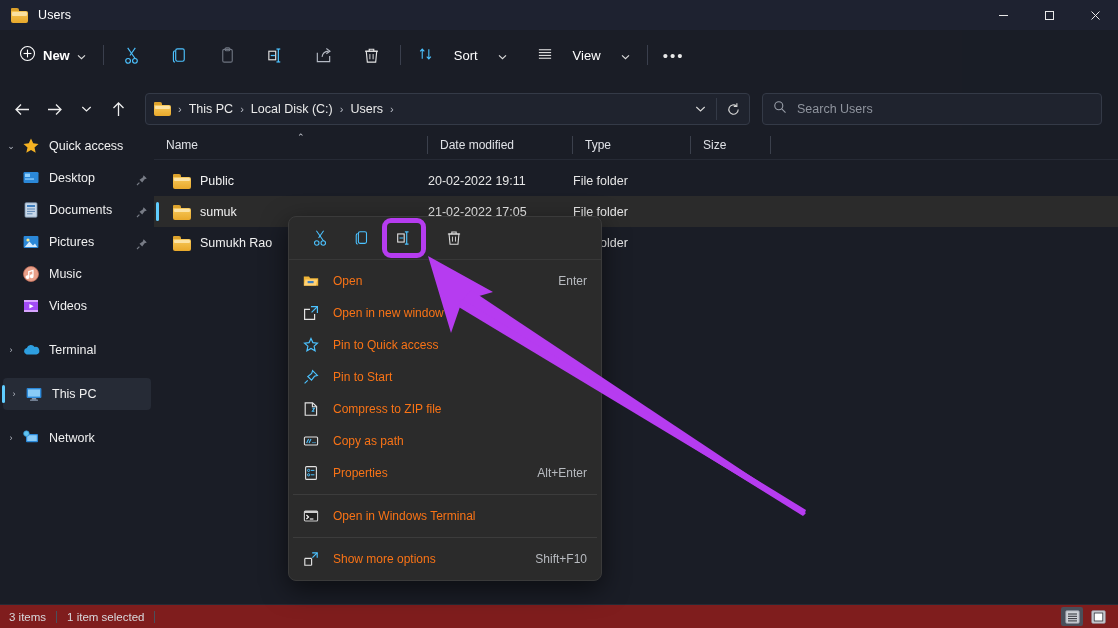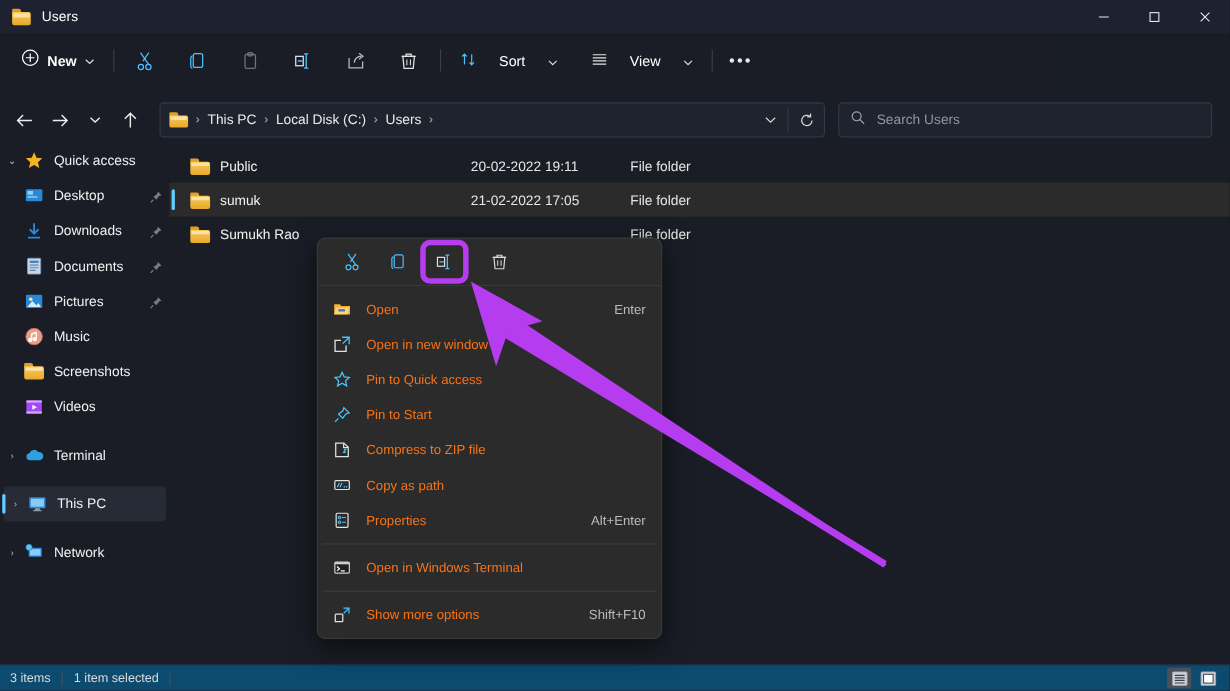--- a/index.html
+++ b/index.html
@@ -192,21 +192,21 @@
   }
   .ctx-ico { width: 16px; height: 16px; flex: 0 0 16px; position: relative; }
   .ctx-label { font-size: 12px; color: #f97316; white-space: nowrap; }
   .ctx-accel { margin-left: auto; font-size: 12px; color: #b8bbc0; }
   .ctx-div { height: 1px; background: #3c3c3c; margin: 5px 4px; }
   .ctx-pad { height: 5px; }
 
   
   .statusbar {
     position: absolute; left: 0; bottom: 0; width: 1118px; height: 24px;
-    background: #0c4a6e; display: flex; align-items: center;
+    background: #7f1d1d; display: flex; align-items: center;
     border-top: 1px solid #262a35;
   }
   .status-text { font-size: 11.5px; color: #d8dade; margin-left: 9px; }
   .status-div { width: 1px; height: 12px; background: #4b505b; margin: 0 10px; }
   .view-btns { margin-left: auto; display: flex; gap: 4px; margin-right: 9px; }
   .view-btn {
     width: 22px; height: 19px; display: flex; align-items: center; justify-content: center;
     border-radius: 2px; cursor: default;
   }
   .view-btn.active { background: #4a4f5a; }
@@ -450,35 +450,20 @@
       </span>
       <span class="side-label">Desktop</span>
       <span class="pin">
         <svg width="12" height="12" viewBox="0 0 12 12">
             <path d="M7.6 1.2 L10.8 4.4 L8.6 5.2 L6.2 8.5 L3.5 5.8 L6.8 3.4 Z" fill="#9ba0aa"></path>
             <line x1="3.4" y1="8.6" x2="1" y2="11" stroke="#9ba0aa" stroke-width="1.1"></line>
           </svg>
       </span>
     </div>
 
-    <div class="side-row" style="padding-left:22px">
-      <span class="side-icon">
-        <svg width="18" height="18" viewBox="0 0 18 18">
-            <path d="M9 2 V11 M5 7.4 L9 11.4 L13 7.4" fill="none" stroke="#2b88d8" stroke-width="1.7"></path>
-            <line x1="3.5" y1="15" x2="14.5" y2="15" stroke="#2b88d8" stroke-width="1.7"></line>
-          </svg>
-      </span>
-      <span class="side-label">Downloads</span>
-      <span class="pin">
-        <svg width="12" height="12" viewBox="0 0 12 12">
-            <path d="M7.6 1.2 L10.8 4.4 L8.6 5.2 L6.2 8.5 L3.5 5.8 L6.8 3.4 Z" fill="#9ba0aa"></path>
-            <line x1="3.4" y1="8.6" x2="1" y2="11" stroke="#9ba0aa" stroke-width="1.1"></line>
-          </svg>
-      </span>
-    </div>
 
     <div class="side-row" style="padding-left:22px">
       <span class="side-icon">
         <svg width="18" height="18" viewBox="0 0 18 18">
             <rect x="3" y="1.8" width="12" height="14.4" rx="1" fill="#c7d7e8" stroke="#7e95ad" stroke-width="0.8"></rect>
             <rect x="5" y="4" width="8" height="2" fill="#3f7fbf"></rect>
             <line x1="5" y1="8" x2="13" y2="8" stroke="#5d86b3" stroke-width="1"></line>
             <line x1="5" y1="10.4" x2="13" y2="10.4" stroke="#5d86b3" stroke-width="1"></line>
             <line x1="5" y1="12.8" x2="10.5" y2="12.8" stroke="#5d86b3" stroke-width="1"></line>
           </svg>
@@ -513,28 +498,20 @@
       <span class="side-icon">
         <svg width="18" height="18" viewBox="0 0 18 18">
             <circle cx="9" cy="9" r="7.5" fill="#e8a08a"></circle>
             <circle cx="9" cy="9" r="7.5" fill="none" stroke="#c4705a" stroke-width="0.8"></circle>
             <path d="M11.6 4.4 V11.2 A1.9 1.9 0 1 1 10.3 9.5 V6.3 L7.4 7.2 V12 A1.9 1.9 0 1 1 6.1 10.3 V6.2 Z" fill="#ffffff"></path>
           </svg>
       </span>
       <span class="side-label">Music</span>
     </div>
 
-    <div class="side-row" style="padding-left:22px">
-      <span class="side-icon ic-folder">
-        <span class="t"></span>
-          <span class="b"></span>
-          <span class="l"></span>
-      </span>
-      <span class="side-label">Screenshots</span>
-    </div>
 
     <div class="side-row" style="padding-left:22px">
       <span class="side-icon">
         <svg width="18" height="18" viewBox="0 0 18 18">
             <rect x="2" y="3" width="14" height="12" rx="1" fill="#a24bf5"></rect>
             <rect x="2" y="3" width="14" height="2" fill="#d8a4ff"></rect>
             <rect x="2" y="13" width="14" height="2" fill="#d8a4ff"></rect>
             <path d="M7.4 7 L11.6 9.2 L7.4 11.4 Z" fill="#ffffff"></path>
           </svg>
       </span>
@@ -579,20 +556,39 @@
             <circle cx="4.4" cy="4.6" r="2.8" fill="#5fc3ef"></circle>
             <circle cx="4.4" cy="4.6" r="2.8" fill="none" stroke="#2e86c8" stroke-width="0.7"></circle>
           </svg>
       </span>
       <span class="side-label">Network</span>
     </div>
   </div>
 
   <div class="listarea">
 
+    <div class="col-header">
+      <div class="col" style="width:274px">
+        <span class="clabel">Name</span>
+        <span class="sort-caret">⌃</span>
+        <span class="vdiv"></span>
+      </div>
+      <div class="col" style="width:145px">
+        <span class="clabel">Date modified</span>
+        <span class="vdiv"></span>
+      </div>
+      <div class="col" style="width:118px">
+        <span class="clabel">Type</span>
+        <span class="vdiv"></span>
+      </div>
+      <div class="col" style="width:80px">
+        <span class="clabel">Size</span>
+        <span class="vdiv"></span>
+      </div>
+    </div>
 
     <div style="height:5px"></div>
 
     <div class="row">
       <div class="cell-name" style="width:274px">
         <span class="ic-folder" style="width:18px;height:16px;position:relative;display:inline-block">
           <span class="t"></span>
             <span class="b"></span>
             <span class="l"></span>
         </span>

